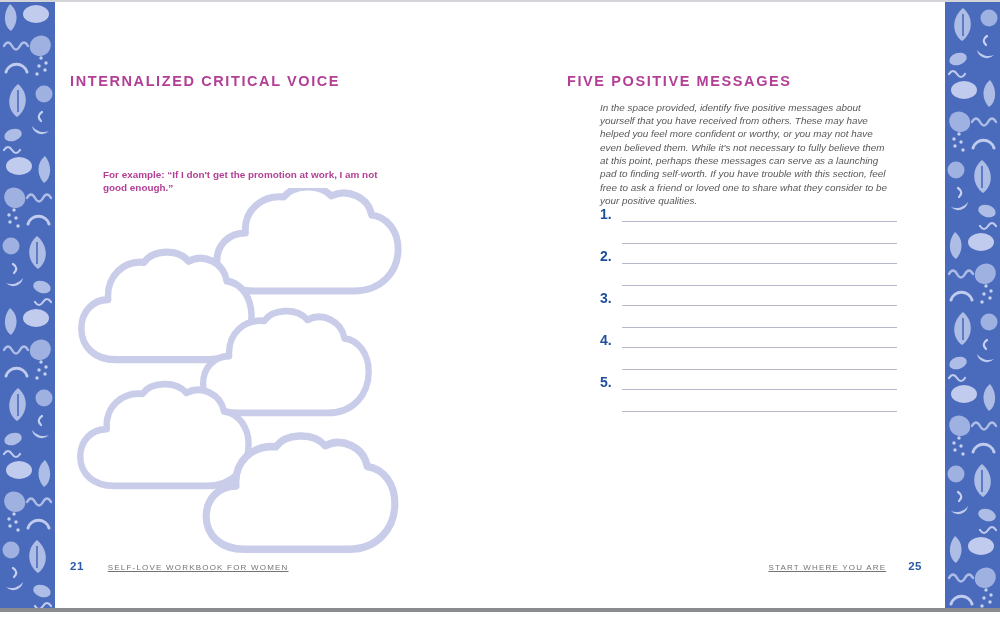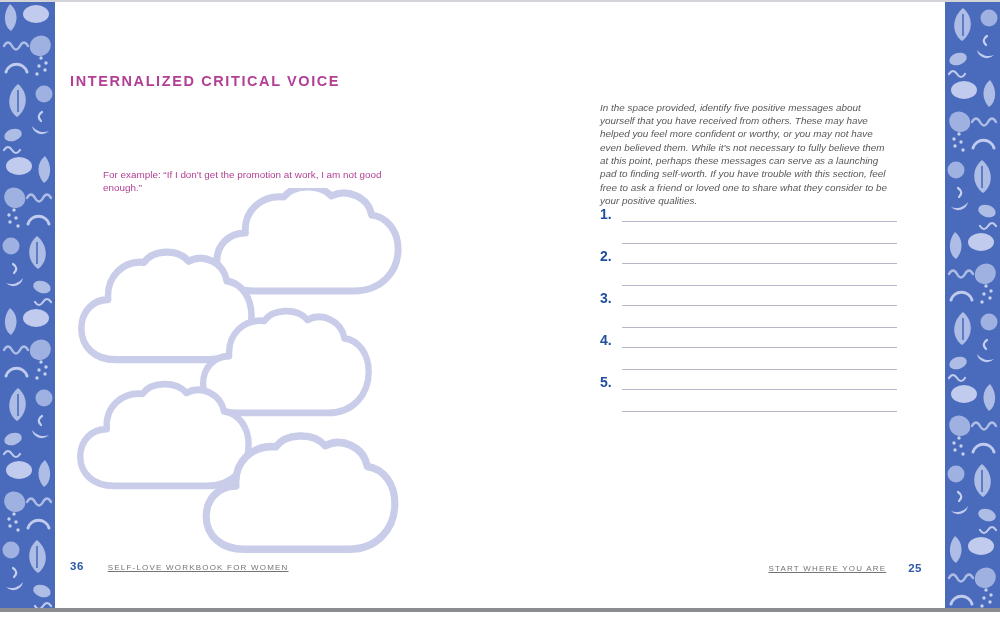--- a/index.html
+++ b/index.html
@@ -27,39 +27,39 @@
   .page-right .page-title{left:67px;top:63px;}
 
   .intro{
     position:absolute;font-size:9.9px;line-height:13.3px;color:#57585a;
   }
   .page-left .intro{left:48px;top:91px;width:297px;}
   .page-right .intro{left:100px;top:91px;width:292px;font-style:italic;}
 
   .example{
     position:absolute;left:48px;top:158px;width:297px;
-    font-size:9.9px;line-height:13.3px;font-weight:normal;color:#b23f95;
+    font-size:9.9px;line-height:13.3px;font-weight:bold;color:#b23f95;
   }
 
   .clouds{position:absolute;left:5px;top:188px;}
   .cloud{fill:#ffffff;stroke:#c9cde9;stroke-width:7;stroke-linejoin:round;}
 
   .messages{position:absolute;left:100px;top:201px;width:297px;}
   .msg-item{height:42px;}
   .msg-row1{display:flex;align-items:flex-end;height:21px;}
   .msg-num{
     width:22px;font-size:14px;font-weight:bold;color:#1e4f9c;
     line-height:14px;padding-bottom:1px;
   }
   .write-line{flex:1;height:100%;border-bottom:1.6px solid #b5b9ca;}
   .msg-row2{margin-left:22px;height:21px;border-bottom:1.6px solid #b5b9ca;}
 
   .footer{position:absolute;top:560px;height:16px;display:flex;align-items:baseline;z-index:4;}
   .footer-left{left:70px;gap:24px;}
-  .footer-right{right:78px;gap:22px;align-items:center;}
+  .footer-right{right:78px;gap:22px;}
   .page-num{font-size:11.5px;font-weight:bold;color:#2b5aa7;letter-spacing:0.5px;}
   .footer-label{font-size:8px;letter-spacing:1.2px;color:#737478;text-decoration:underline;}
 </style>
 </head>
 <body>
 
 <div class="top-hairline"></div>
 
 <svg class="border border-left" width="55" height="608" viewBox="0 0 55 608">
   <defs>
@@ -123,20 +123,21 @@
     <g transform="translate(12,197) scale(0.915,0.98)">
       <use href="#cloudPath" class="cloud"></use>
     </g>
     <g transform="translate(137,249) scale(1.025,1.09)">
       <use href="#cloudPath" class="cloud"></use>
     </g>
   </svg>
 </section>
 
 <section class="page page-right">
+  <h1 class="page-title">FIVE POSITIVE MESSAGES</h1>
 
   <p class="intro">In the space provided, identify five positive messages about yourself that you have received from others. These may have helped you feel more confident or worthy, or you may not have even believed them. While it's not necessary to fully believe them at this point, perhaps these messages can serve as a launching pad to finding self-worth. If you have trouble with this section, feel free to ask a friend or loved one to share what they consider to be your positive qualities.</p>
 
   <div class="messages">
     <div class="msg-item">
       <div class="msg-row1">
         <span class="msg-num">1.</span>
         <span class="write-line"></span>
       </div>
       <div class="msg-row2"></div>
@@ -166,21 +167,21 @@
       <div class="msg-row1">
         <span class="msg-num">5.</span>
         <span class="write-line"></span>
       </div>
       <div class="msg-row2"></div>
     </div>
   </div>
 </section>
 
 <div class="footer footer-left">
-  <span class="page-num">36</span>
+  <span class="page-num">21</span>
   <span class="footer-label">SELF-LOVE WORKBOOK FOR WOMEN</span>
 </div>
 
 <div class="footer footer-right">
   <span class="footer-label">START WHERE YOU ARE</span>
   <span class="page-num">25</span>
 </div>
 
 <div class="bottom-rule"></div>
 

